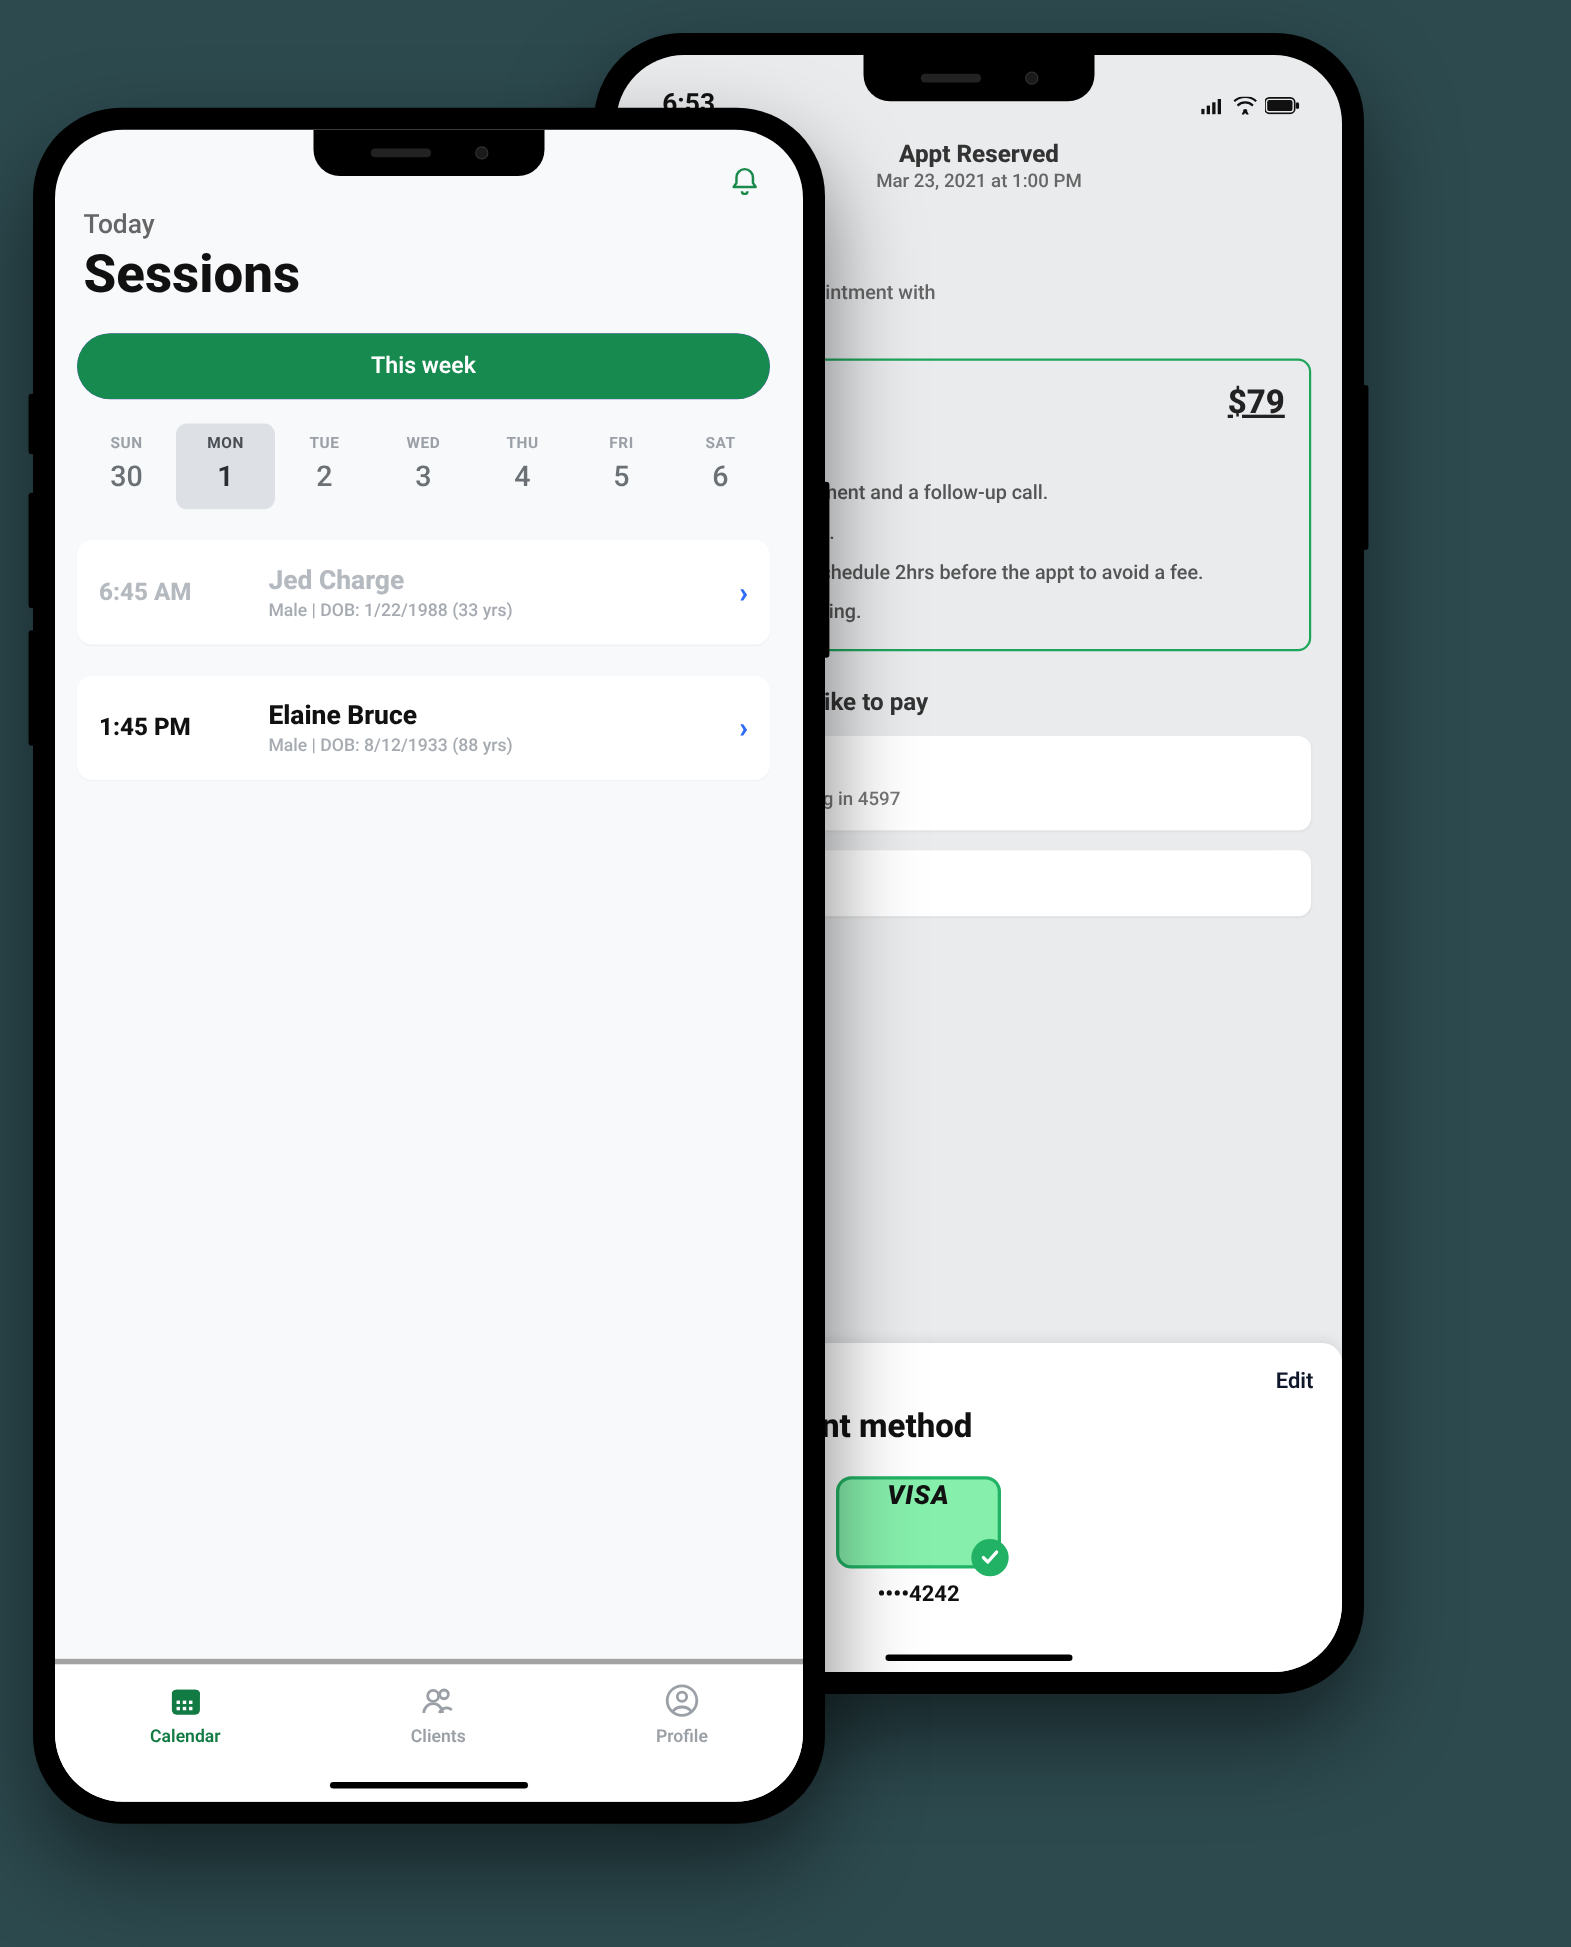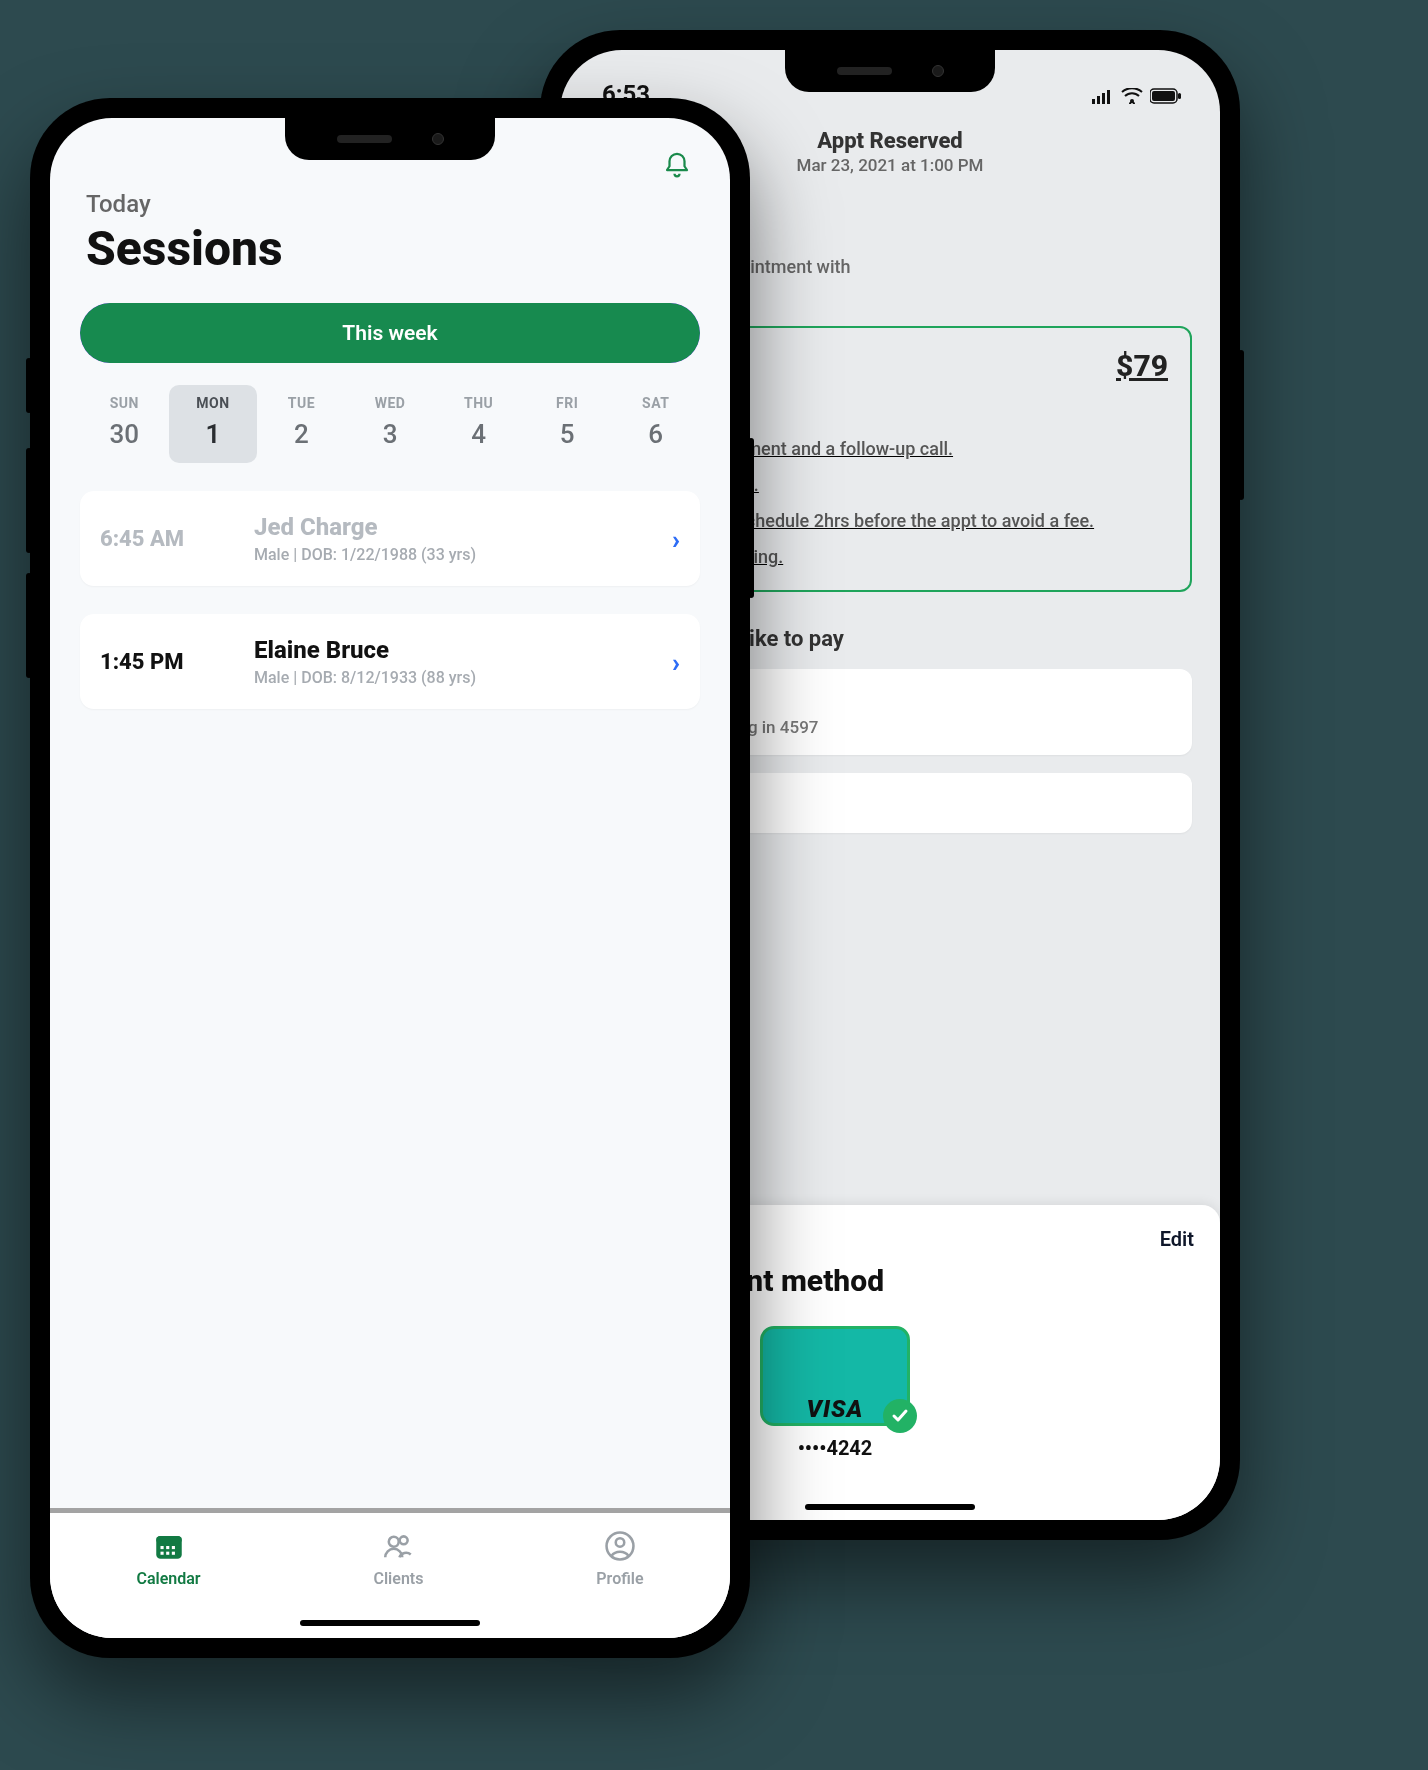--- a/index.html
+++ b/index.html
@@ -78,21 +78,21 @@
     color: #111;
   }
   .status-icons {
     display: flex;
     align-items: center;
     gap: 7px;
   }
   .dots { display:flex; gap:2px; }
   .dots span { width:4px; height:4px; border-radius:50%; background:#bbb; }
   
-  .front-content { padding: 12px 30px 0 30px; }
+  .front-content { padding: 12px 30px 0 20px; }
   .bell-row { display:flex; justify-content:flex-end; padding: 20px 8px 6px 0; }
   .today-label { color:#666; font-size:24px; font-weight:500; padding-left:6px; }
   .sessions-title { font-size:48px; font-weight:800; color:#111; padding-left:6px; margin-top:2px; }
   .segmented {
     display:flex; background:#8b5cf6; border-radius:40px; margin-top:26px; height:60px; overflow:hidden;
   }
   .segmented .seg {
     flex:1; display:flex; align-items:center; justify-content:center; font-size:21px; font-weight:600; color:#222; border-radius:40px;
   }
   .segmented .seg.active { background:#178a4f; color:#fff; }
@@ -131,21 +131,21 @@
   }
   
   .back-inner { background:#e9ebed; }
   .back-content { padding: 0 28px; }
   .back-header { text-align:center; padding-top:18px; }
   .back-title { font-size:22px; font-weight:800; color:#333; }
   .back-sub { font-size:17px; color:#666; margin-top:2px; font-weight:500; }
   .pay-h1 { font-size:32px; font-weight:800; color:#3a3d40; margin-top:34px; }
   .pay-desc { font-size:18px; color:#666; margin-top:8px; line-height:1.35; font-weight:500; }
   .price-box {
-    border:2px solid #1fa45b; border-radius:12px; margin-top:22px; padding:20px 22px;text-decoration:underline;
+    border:2px solid #1fa45b; border-radius:12px; margin-top:22px; padding:20px 22px;
   }
   .price-row { display:flex; justify-content:space-between; align-items:center; }
   .price-label { font-size:22px; color:#666; font-weight:600; }
   .price-val { font-size:30px; font-weight:800; color:#222; text-decoration:underline; }
   .incl-label { font-size:20px; color:#4fa973; font-weight:700; margin-top:18px; }
   .incl-list { margin-top:10px; }
   .incl-item { display:flex; gap:14px; margin-top:12px; font-size:18px; color:#555; line-height:1.35; font-weight:500; }
   .incl-item::before { content:""; width:8px; height:8px; border-radius:50%; background:#333; margin-top:8px; flex-shrink:0; }
   .pay-q { font-size:22px; color:#333; font-weight:700; margin-top:34px; }
   .method-card { background:#fff; border-radius:12px; margin-top:18px; padding:18px 22px; box-shadow:0 1px 2px rgba(0,0,0,0.05); }
@@ -155,22 +155,22 @@
   
   .sheet {
     position:absolute; left:0; right:0; bottom:0; background:#fff; border-top-left-radius:18px; border-top-right-radius:18px;
     padding:22px 26px 60px 26px; box-shadow:0 -2px 12px rgba(0,0,0,0.08);
   }
   .sheet-edit { text-align:right; color:#0f172a; font-size:20px; font-weight:600; }
   .sheet-title { font-size:30px; font-weight:800; color:#111; margin-top:12px; }
   .pm-row { display:flex; gap:24px; margin-top:28px; }
   .pm { display:flex; flex-direction:column; align-items:center; gap:10px; }
   .pm-box {
-    width:150px; height:100px; border-radius:14px; display:flex; align-items:flex-end; justify-content:center;
-    background:#14b8a6; box-shadow:0 2px 6px rgba(0,0,0,0.1); position:relative;
+    width:150px; height:84px; border-radius:14px; display:flex; align-items:flex-start; justify-content:center;
+    background:#86efac; box-shadow:0 2px 6px rgba(0,0,0,0.1); position:relative;
   }
   .pm-box.selected { border:3px solid #22b265; box-shadow:none; }
   .pm-check {
     position:absolute; right:-10px; bottom:-10px; width:34px; height:34px; border-radius:50%;
     background:#22b265; display:flex; align-items:center; justify-content:center; color:#fff; font-weight:900;
   }
   .pm-label { font-size:20px; font-weight:700; color:#111; }
   .visa-txt { font-size:24px; font-weight:900; font-style:italic; letter-spacing:1px; color:#111; }
   .applepay-txt { font-size:22px; font-weight:800; color:#000; display:flex; align-items:center; gap:2px; border:2px solid #000; border-radius:8px; padding:4px 10px; }
   .back-home-indicator {

